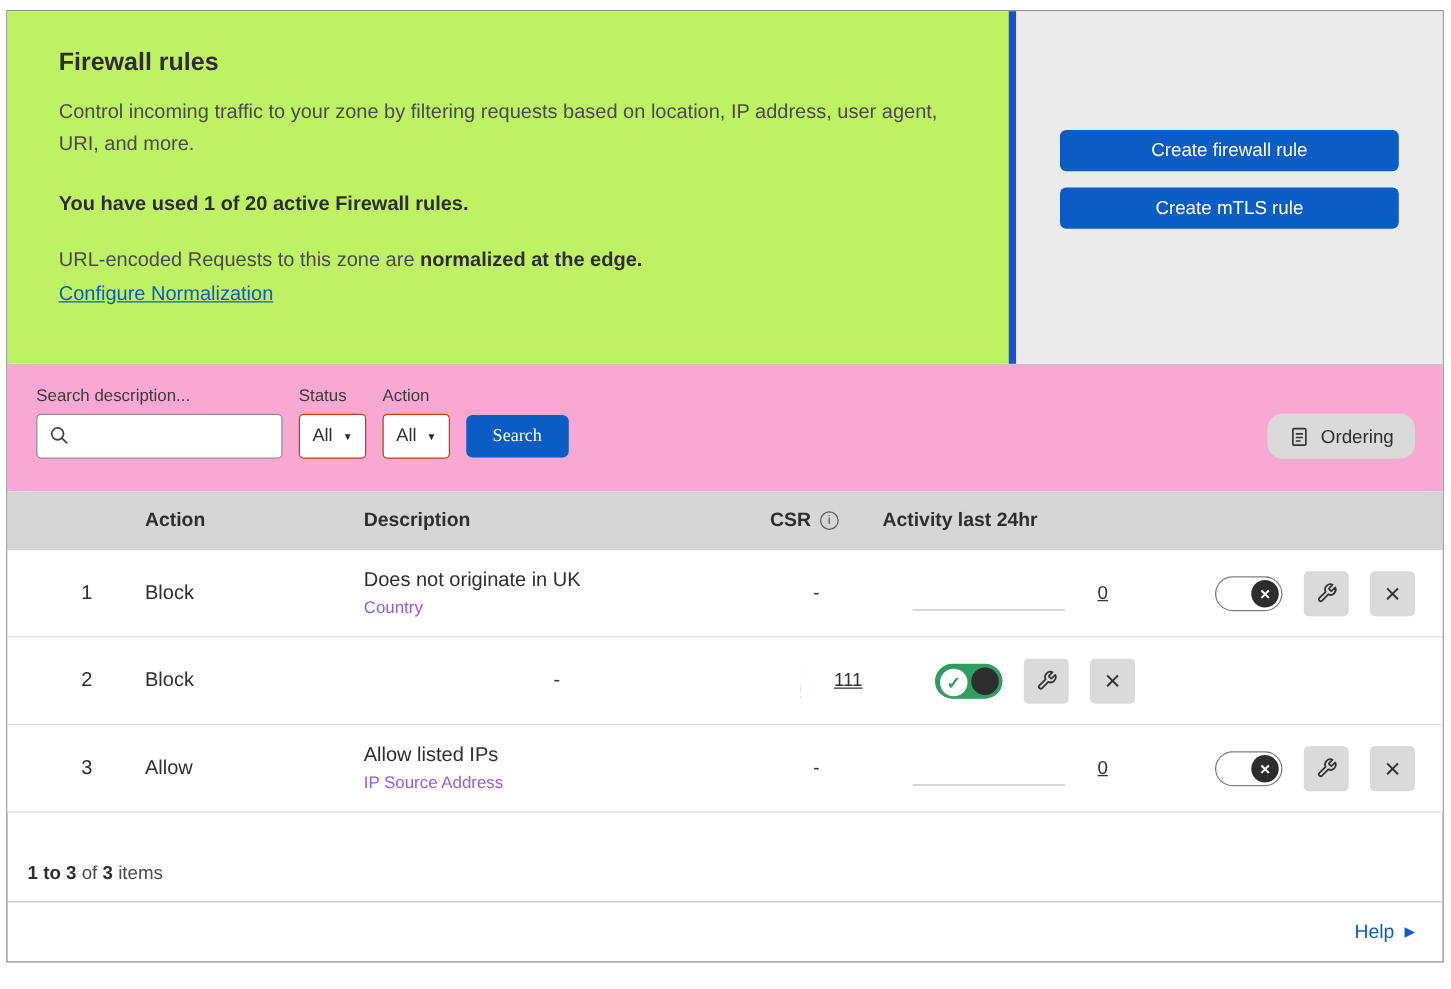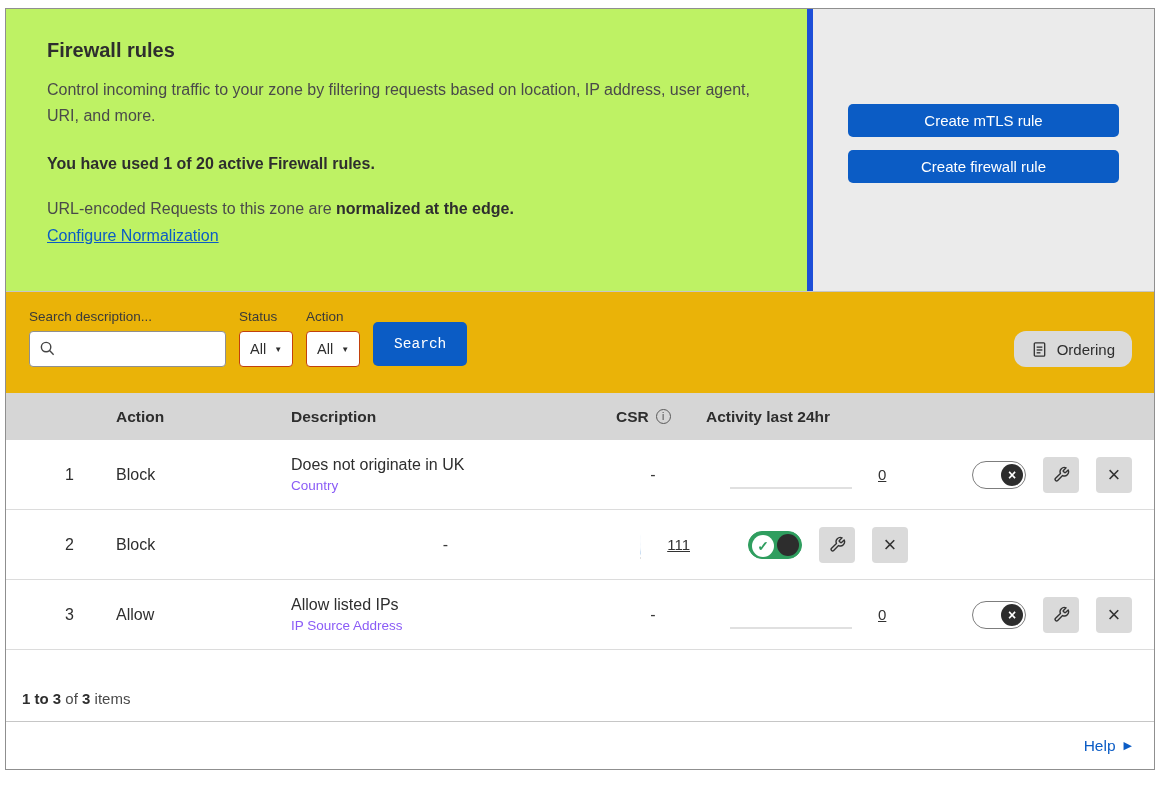--- a/index.html
+++ b/index.html
@@ -36,40 +36,40 @@
   .panel { width: 341px; background: #ebebeb; padding-top: 95px; }
   .btn-blue {
     display: block; width: 271px; height: 33px; margin: 0 auto 13px auto;
     background: #0b5cc5; color: #fff; border: none; border-radius: 5px;
     font-size: 15px; font-family: inherit; cursor: pointer;
   }
 
   
   .filters {
     display: flex; justify-content: space-between; align-items: flex-end;
-    padding: 17px 22px 26px 23px; background: #eab308; gap: 16px;
+    padding: 17px 22px 26px 23px; background: #f9a8d4; gap: 16px;
   }
   .filter-left { display: flex; align-items: flex-end; gap: 13px; }
   .fgroup label { display: block; font-size: 13.5px; color: #3a3a3a; margin-bottom: 7px; }
   .search-wrap { position: relative; }
   .search-wrap .mag { position: absolute; left: 10px; top: 9px; }
   .search-input {
     width: 197px; height: 36px; border: 1px solid #8f8f8f; border-radius: 4px;
     padding: 0 8px 0 34px; font: inherit; font-size: 14.5px; color: #333; background: #fff;
   }
   .dropdown {
     height: 36px; border: 1px solid #c2410c; border-radius: 4px; background: #fff;
     display: flex; align-items: center; gap: 8px; padding: 0 10px;
     font-size: 14.5px; color: #2e2e2e; cursor: pointer;
   }
   .caret { font-size: 8px; color: #2e2e2e; }
   .btn-search {
-    height: 44px; padding: 0 21px; margin-bottom: 1px;
+    height: 34px; padding: 0 21px; margin-bottom: 1px;
     background: #0b5cc5; color: #fff; border: none; border-radius: 5px;
-    font-size: 14.5px; font-family: Liberation Mono, monospace; cursor: pointer;
+    font-size: 14.5px; font-family: Liberation Serif, serif; cursor: pointer;
   }
   .btn-ordering {
     height: 36px; display: flex; align-items: center; gap: 9px;
     background: #dadada; border: none; border-radius: 12px; padding: 0 17px;
     font-size: 15px; color: #2e2e2e; font-family: inherit; cursor: pointer;
   }
 
   
   .grid {
     display: grid;
@@ -135,22 +135,22 @@
 
   <div class="top">
     <div class="intro">
       <h1 class="page-title">Firewall rules</h1>
       <p class="desc">Control incoming traffic to your zone by filtering requests based on location, IP address, user agent, URI, and more.</p>
       <p class="usage">You have used 1 of 20 active Firewall rules.</p>
       <p class="norm"><span>URL-encoded Requests to this zone are </span><strong>normalized at the edge.</strong></p>
       <a class="text-link">Configure Normalization</a>
     </div>
     <div class="panel">
+      <button class="btn-blue">Create firewall rule</button>
       <button class="btn-blue">Create mTLS rule</button>
-      <button class="btn-blue">Create firewall rule</button>
     </div>
   </div>
 
   <div class="filters">
     <div class="filter-left">
       <div class="fgroup">
         <label>Search description...</label>
         <div class="search-wrap">
           <svg class="mag" width="17" height="17" viewBox="0 0 18 18">
             <circle cx="7.5" cy="7.5" r="5" fill="none" stroke="#444" stroke-width="1.5"></circle>

